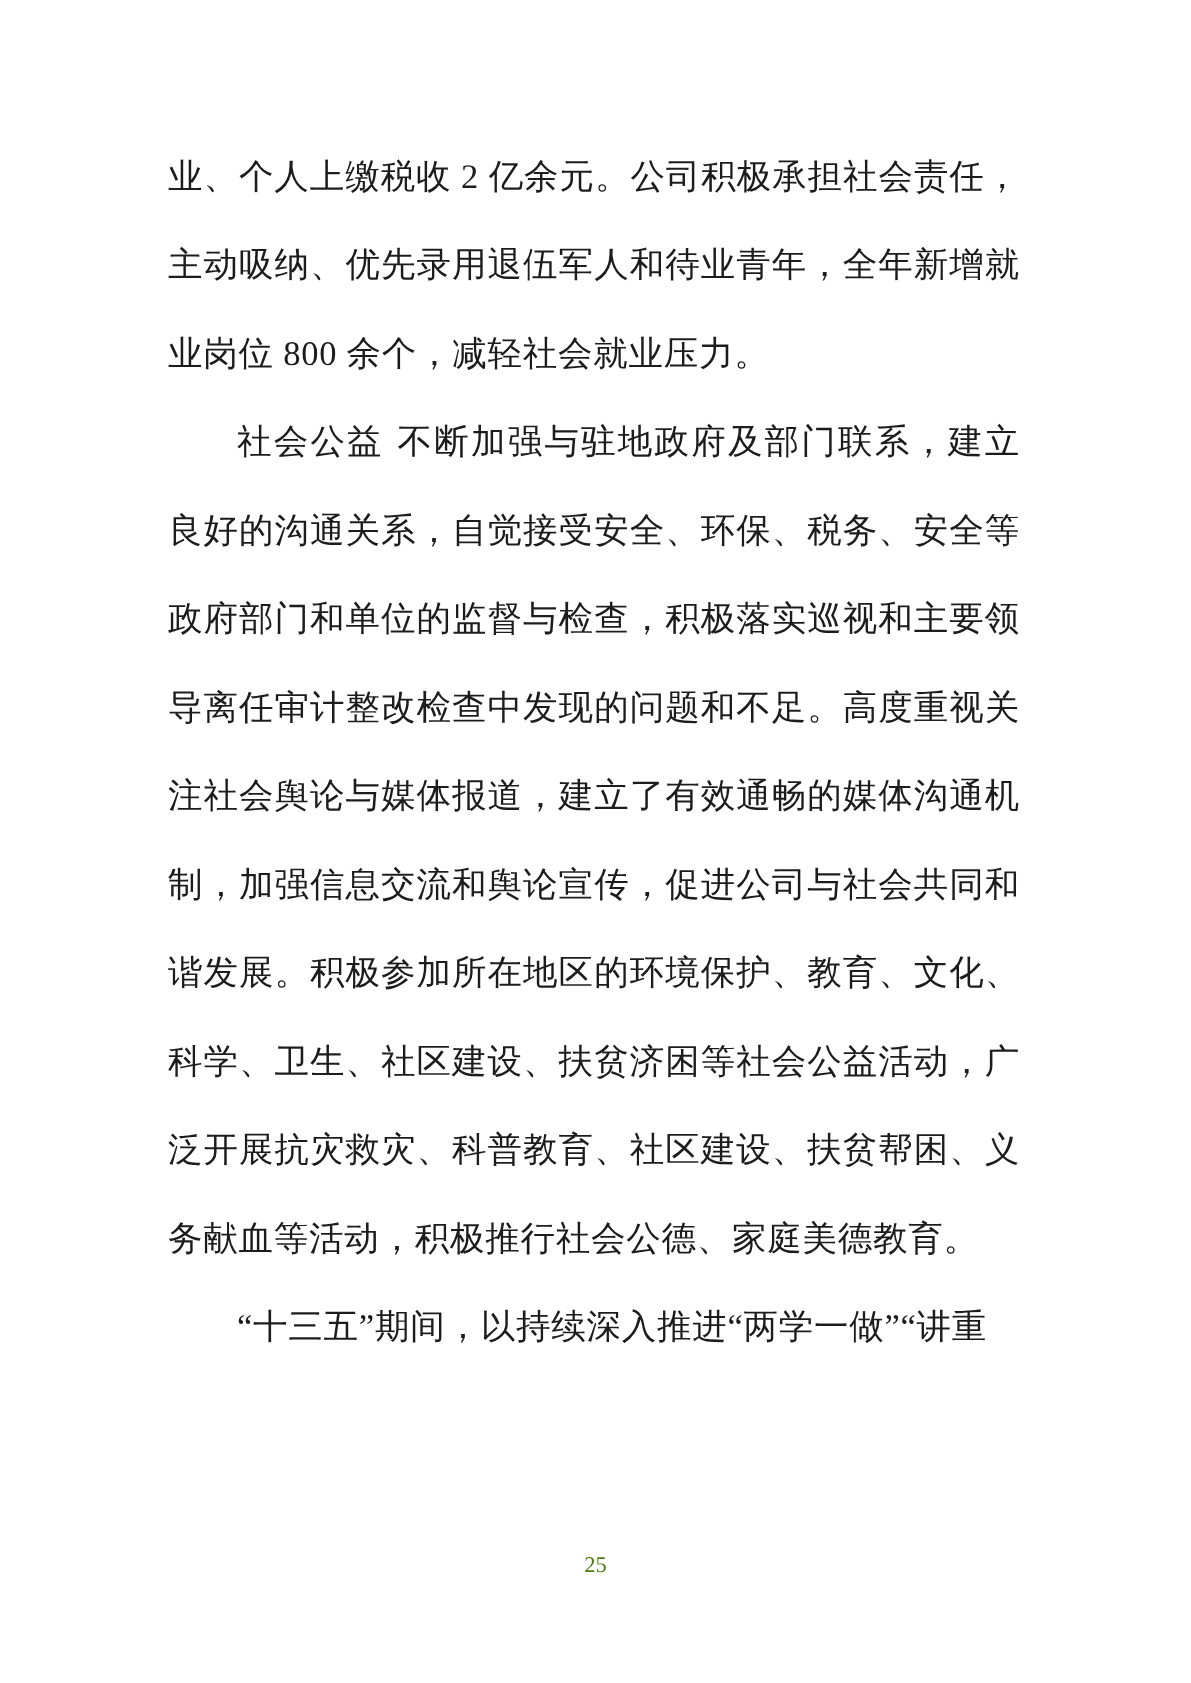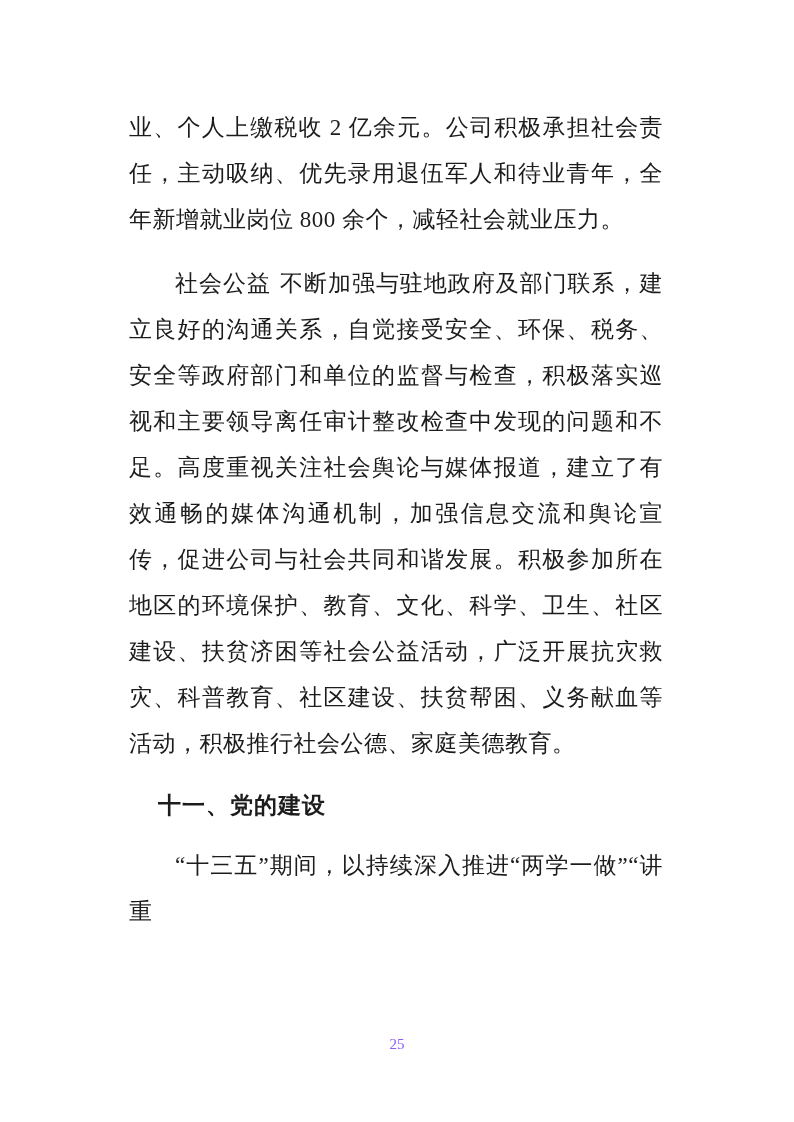--- a/index.html
+++ b/index.html
@@ -21,23 +21,23 @@
     background: #ffffff;
     color: #1c1c1c;
   }
   .content {
     position: absolute;
     top: 88px;
     left: 112px;
     right: 114px;
   }
   .para {
-    margin: 17px;
+    margin: 0;
     font-size: 23px;
-    line-height: 46px;
+    line-height: 59px;
     text-align: justify;
     text-justify: inter-ideograph;
     text-indent: 2em;
     letter-spacing: 0.5px;
     word-break: break-all;
   }
   .para.no-indent {
     text-indent: 0;
   }
   .runin-label {
@@ -54,36 +54,35 @@
     text-indent: 2em;
     letter-spacing: 1px;
   }
   .page-number {
     position: absolute;
     top: 1036px;
     left: 0;
     width: 100%;
     text-align: center;
     font-size: 15px;
-    color: #8b5cf6;
+    color: #4d7c0f;
   }
 </style>
 </head>
 <body>
 
 <div class="page">
   <div class="content">
 
     <p class="para no-indent">业、个人上缴税收 2 亿余元。公司积极承担社会责任，主动吸纳、优先录用退伍军人和待业青年，全年新增就业岗位 800 余个，减轻社会就业压力。</p>
 
     <p class="para">
       <span class="runin-label">社会公益</span><span>不断加强与驻地政府及部门联系，建立良好的沟通关系，自觉接受安全、环保、税务、安全等政府部门和单位的监督与检查，积极落实巡视和主要领导离任审计整改检查中发现的问题和不足。高度重视关注社会舆论与媒体报道，建立了有效通畅的媒体沟通机制，加强信息交流和舆论宣传，促进公司与社会共同和谐发展。积极参加所在地区的环境保护、教育、文化、科学、卫生、社区建设、扶贫济困等社会公益活动，广泛开展抗灾救灾、科普教育、社区建设、扶贫帮困、义务献血等活动，积极推行社会公德、家庭美德教育。</span>
     </p>
 
 
-    <h2 class="section-heading">十一、党的建设</h2>
 
     <p class="para">“十三五”期间，以持续深入推进“两学一做”“讲重</p>
 
   </div>
 
   <div class="page-number">25</div>
 </div>
 
 </body></html>

